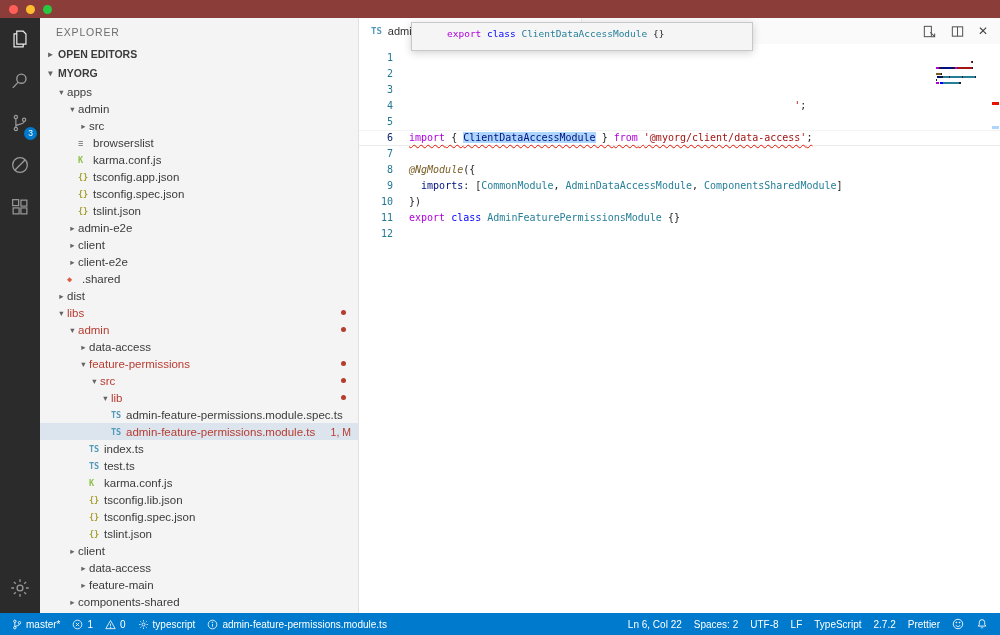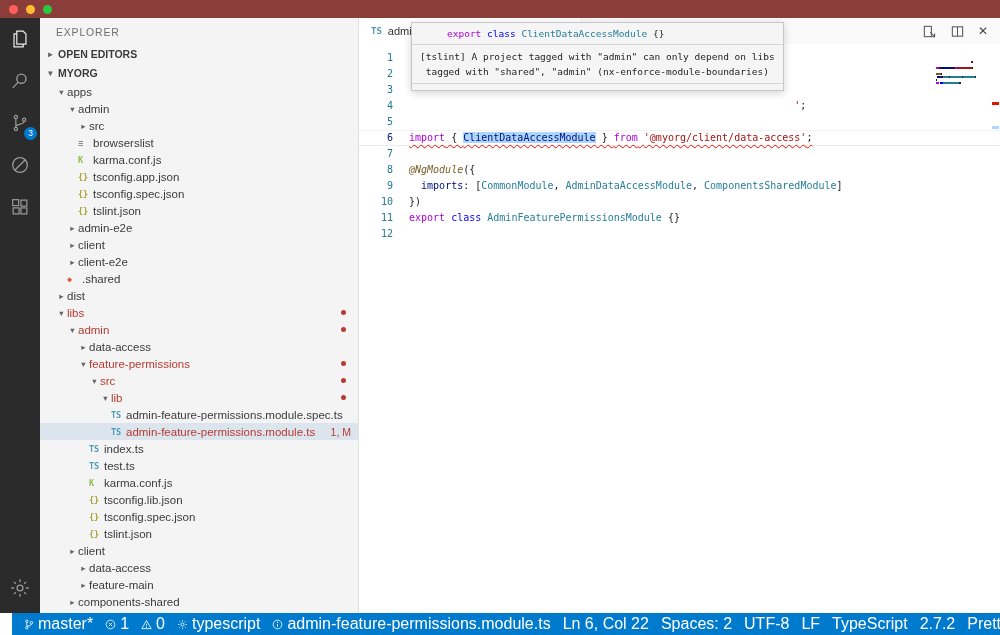--- a/index.html
+++ b/index.html
@@ -71,23 +71,23 @@
   
   #hover{position:absolute;left:52px;top:4px;z-index:20;background:#f5f5f5;border:1px solid #c8c8c8;
          box-shadow:0 2px 8px rgba(0,0,0,.18);font-family:"DejaVu Sans Mono",monospace;font-size:9.5px;
          color:#1e1e1e;min-width:340px;width:max-content;}
   #hover .hv-row{white-space:pre;line-height:15px;}
   .hv-sig{padding:3px 8px;margin-left:27px;}
   .hv-msg{padding:4px 8px;border-top:1px solid #d4d4d4;border-bottom:1px solid #d4d4d4;}
   .hv-alias{padding:3px 8px;}
 
   
-  #statusbar{position:absolute;bottom:0;left:12px;right:0;height:22px;background:var(--statusbar);
+  #statusbar{position:absolute;bottom:0;left:0;right:0;height:22px;background:var(--statusbar);
              color:#fff;display:flex;align-items:center;justify-content:space-between;
-             font-size:16px;padding:0 6px;}
+             font-size:10px;padding:0 6px;}
   .sb-group{display:flex;align-items:center;height:100%;}
   .sb-item{display:flex;align-items:center;gap:4px;padding:0 6px;height:100%;cursor:pointer;white-space:nowrap;}
   .sb-item svg{display:block;}
 </style>
 </head>
 <body>
 
 <div id="titlebar">
   <div class="traffic">
     <span class="tl red"></span>
@@ -416,24 +416,20 @@
           <div class="mm-row"></div>
         </div>
       <div id="ruler">
         <div class="mark" style="top:58px;background:#e51400;"></div>
         <div class="mark" style="top:82px;background:#add6ff;"></div>
       </div>
     </div>
 
     <div id="hover">
       <div class="hv-sig hv-row" id="hv-sig"><span style="color: rgb(175, 0, 219);">export</span><span style="color: rgb(30, 30, 30);"> </span><span style="color: rgb(0, 0, 255);">class</span><span style="color: rgb(30, 30, 30);"> </span><span style="color: rgb(38, 127, 153);">ClientDataAccessModule</span><span style="color: rgb(30, 30, 30);"> {}</span></div>
-      <div class="hv-msg" id="hv-msg">
-          <div class="hv-row">[tslint] A project tagged with "admin" can only depend on libs</div>
-          <div class="hv-row"> tagged with "shared", "admin" (nx-enforce-module-boundaries)</div>
-        </div>
       <div class="hv-alias" id="hv-alias">
         </div>
     </div>
   </div>
 </div>
 
 <div id="statusbar">
   <div class="sb-group" id="sb-left">
       <div class="sb-item">
         <span>

